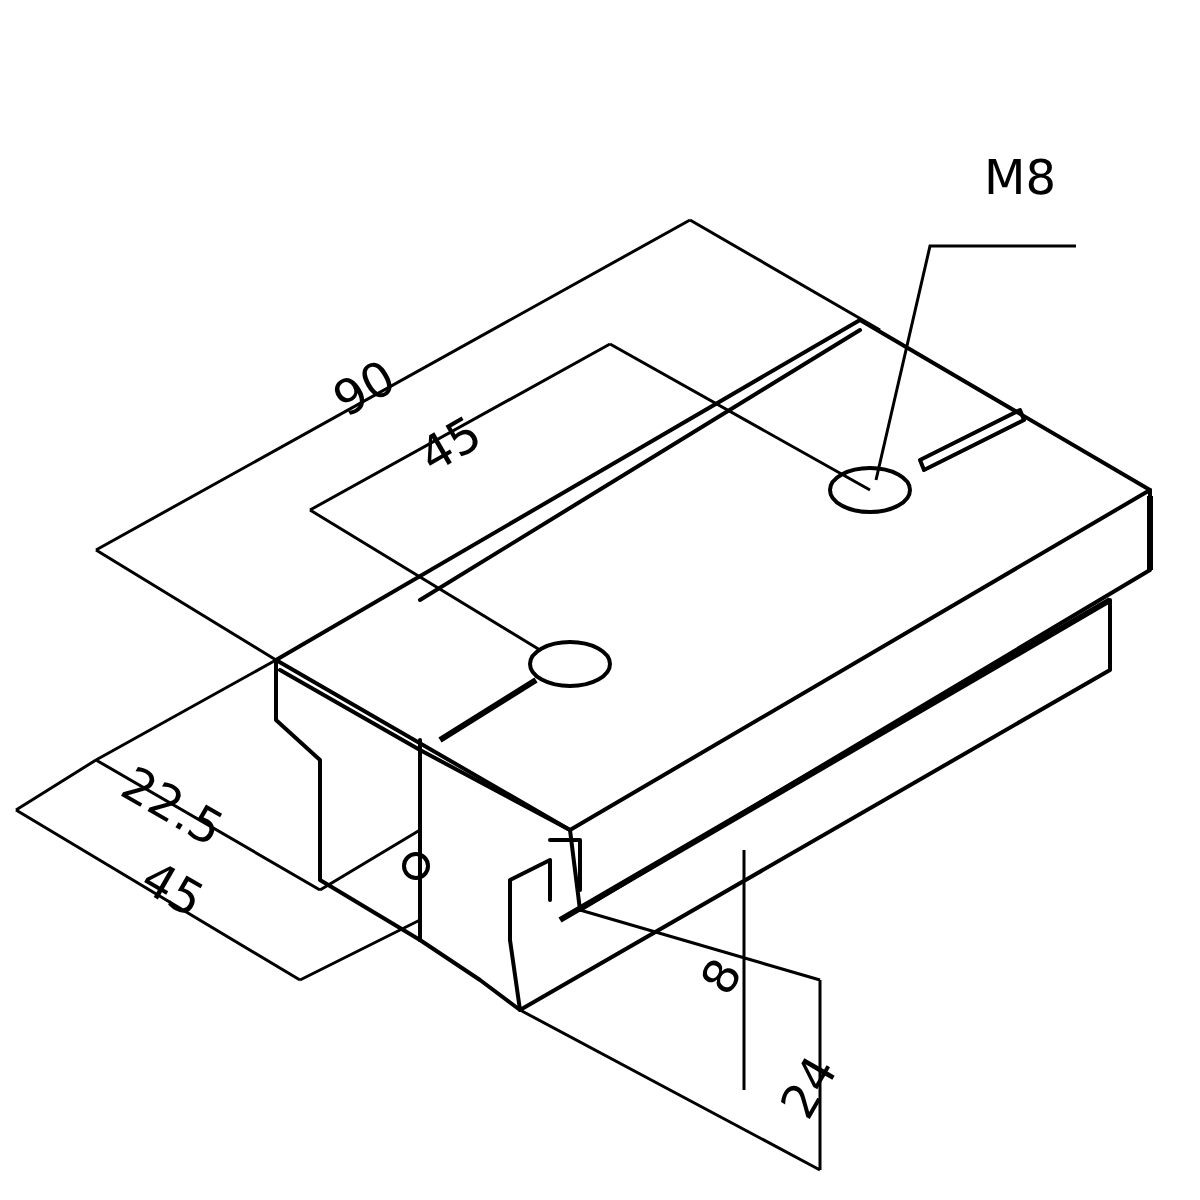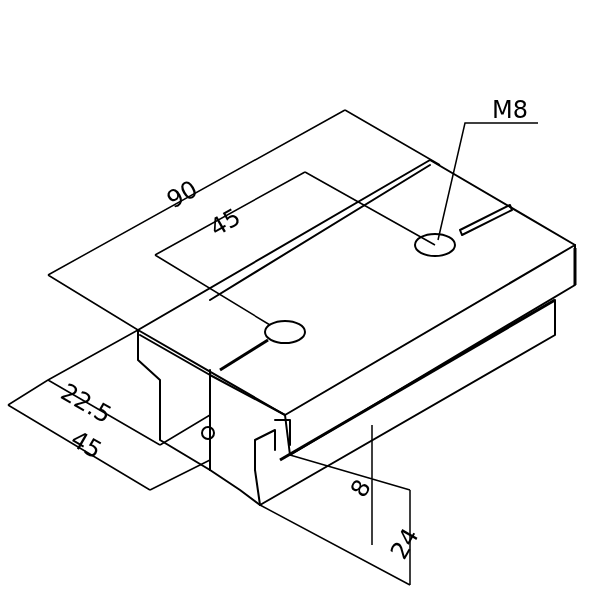--- a/index.html
+++ b/index.html
@@ -51,14 +51,14 @@
 
   <path class="thin" d="M538,123 L465,123 L438,240"></path>
 </svg>
 
 <div class="lbl" style="left:162px;top:190px;transform:rotate(-30deg);">90</div>
 <div class="lbl" style="left:205px;top:218px;transform:rotate(-30deg);">45</div>
 <div class="lbl" style="left:70px;top:378px;transform:rotate(30deg);">22.5</div>
 <div class="lbl" style="left:80px;top:425px;transform:rotate(30deg);">45</div>
 <div class="lbl" style="left:345px;top:488px;transform:rotate(-60deg);">8</div>
 <div class="lbl" style="left:385px;top:550px;transform:rotate(-60deg);">24</div>
-<div class="lbl" style="left:492px;top:96px;">M8</div>
+<div class="lbl" style="left:492px;top:75px;">M8</div>
 </div>
 
 </body></html>

